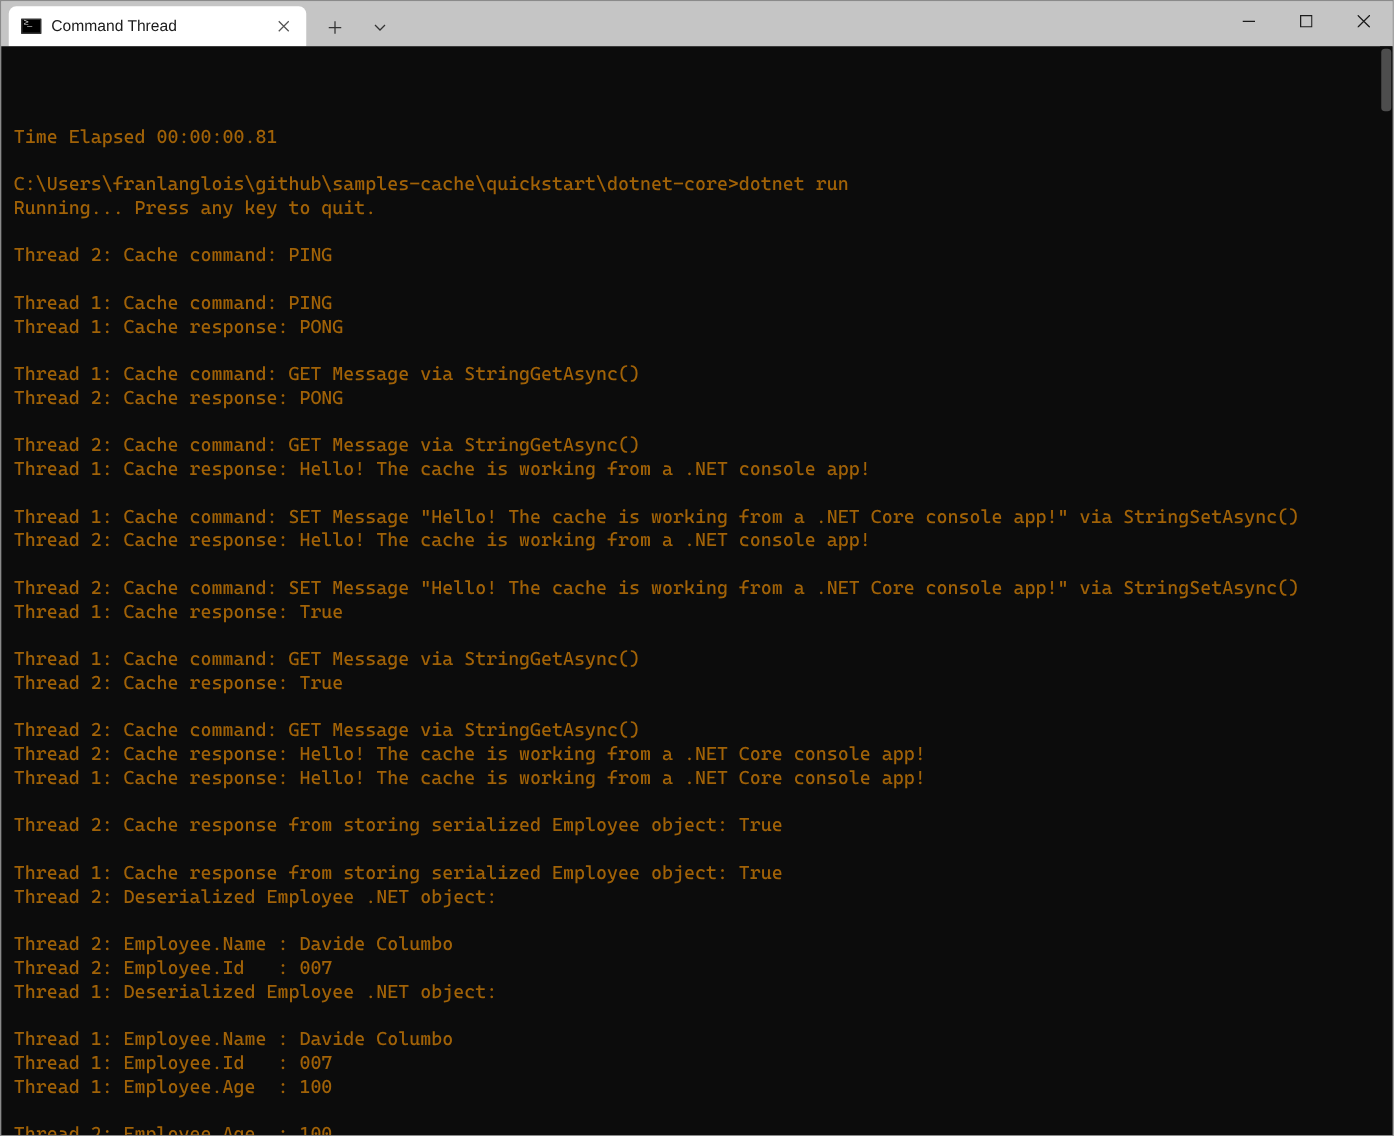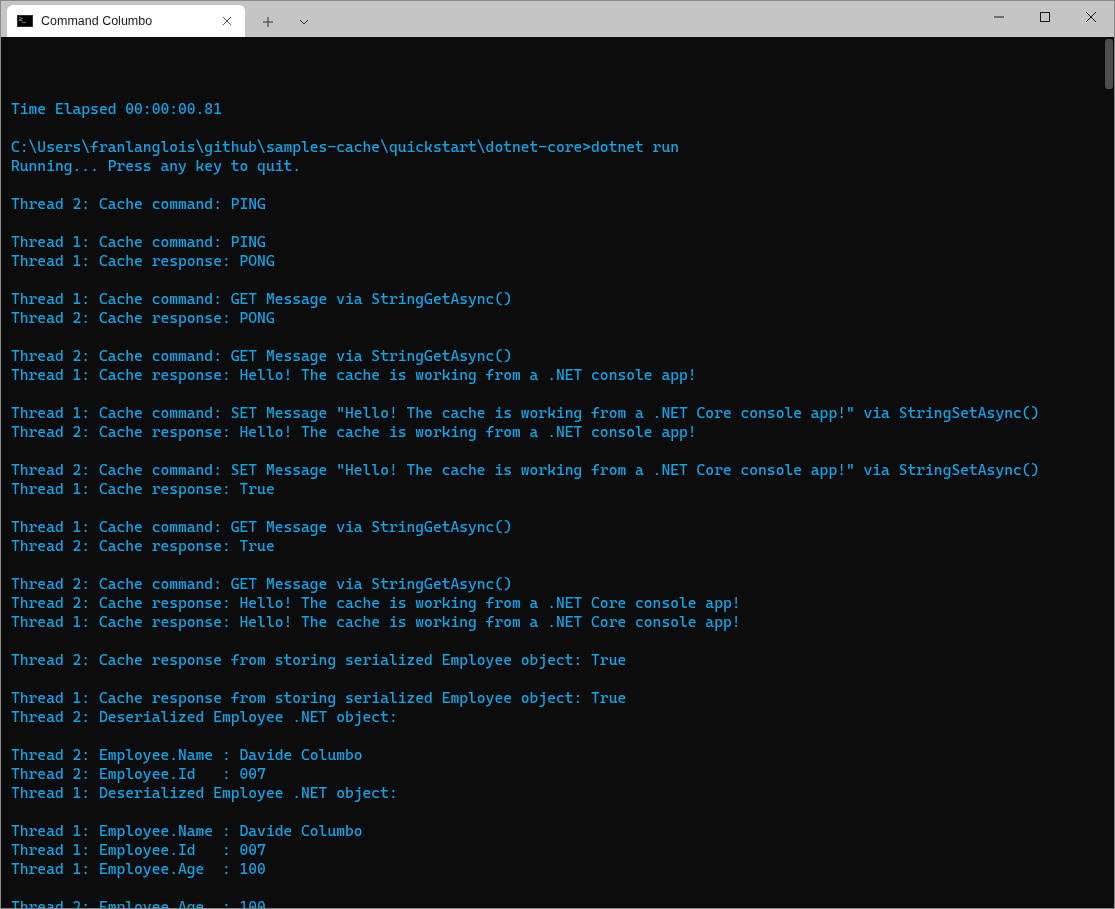--- a/index.html
+++ b/index.html
@@ -74,21 +74,21 @@
     display: flex; align-items: stretch;
   }
   .win-btn {
     width: 46px; height: 32px;
     display: flex; align-items: center; justify-content: center;
     color: #1b1b1b; cursor: pointer;
   }
   .terminal {
     flex: 1;
     background: #0c0c0c;
-    color: #0ea5e9;
+    color: #a16207;
     font-family: "Cascadia Mono", "Consolas", monospace;
     font-size: 15px;
     line-height: 19px;
     padding: 6px 10px 6px 10px;
     white-space: pre;
     overflow: hidden;
     position: relative;
   }
   .terminal-scrollbar {
     position: absolute; right: 0; top: 0; bottom: 0;
@@ -107,21 +107,21 @@
 </head>
 <body>
 
 <div class="window">
   <div class="titlebar">
     <div class="tabs-area">
       <div class="tab">
         <span class="icon-wrap">
           <span class="cmdprompt-icon"></span>
         </span>
-        <span class="tab-title">Command Columbo</span>
+        <span class="tab-title">Command Thread</span>
         <span class="tab-close">
           <svg width="10" height="10" viewBox="0 0 10 10">
               <path d="M1 1 L9 9 M9 1 L1 9" stroke="currentColor" stroke-width="1"></path>
             </svg>
         </span>
       </div>
       <div class="tab-actions">
         <div class="tab-action-btn">
           <svg width="12" height="12" viewBox="0 0 12 12">
               <path d="M6 1 V11 M1 6 H11" stroke="currentColor" stroke-width="1"></path>

